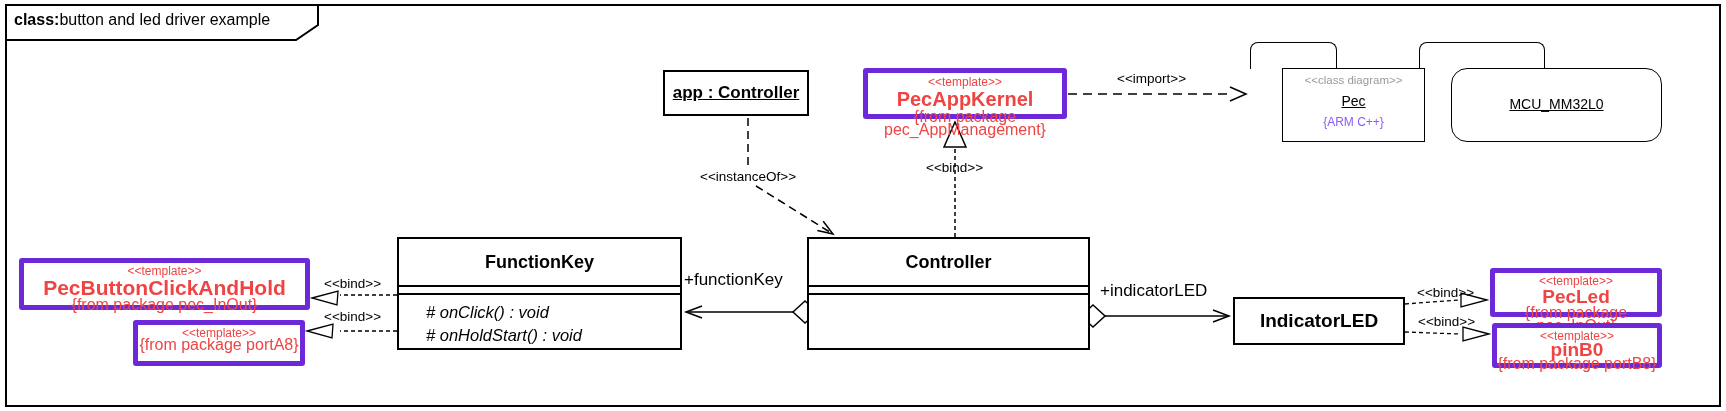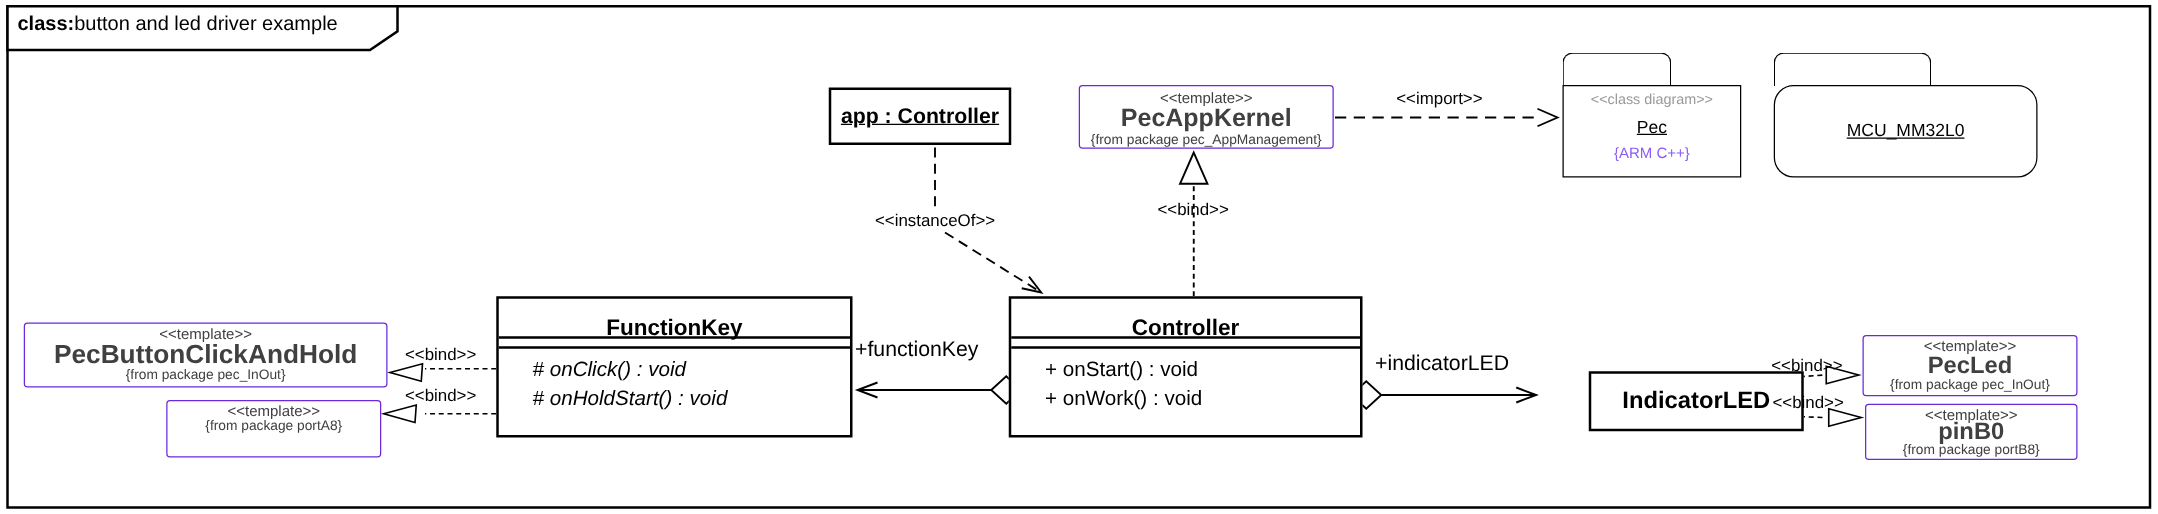--- a/index.html
+++ b/index.html
@@ -7,37 +7,37 @@
           font-family:"Liberation Sans", sans-serif;color:#000;}
   
   .frame-border{position:absolute;left:5px;top:4px;width:1712px;height:399px;border:2px solid #000;}
   .frame-title{position:absolute;left:14px;top:11px;font-size:16px;z-index:30;white-space:nowrap;}
   .frame-title .kw{font-weight:bold;}
   
   #wires{position:absolute;left:0;top:0;z-index:5;pointer-events:none;}
   
   .node{position:absolute;background:#fff;box-sizing:border-box;text-align:center;z-index:10;}
   .black-node{border:2px solid #000;}
-  .gray-node{border:1px solid #6d28d9;border-radius:3px;color:#404040;}
+  .gray-node{border:5px solid #6d28d9;border-radius:3px;color:#ef4444;}
   .gray-node .stereo{font-size:12px;line-height:13px;margin-top:3px;}
   .gray-node .tname{font-weight:bold;line-height:21px;}
-  .gray-node .origin{font-size:11px;line-height:13px;}
+  .gray-node .origin{font-size:16px;line-height:13px;}
   
   .obj-label{font-weight:bold;font-size:17px;text-decoration:underline;line-height:42px;}
   
   .classbox{display:flex;flex-direction:column;}
-  .classbox .title{height:30px;line-height:46px;font-weight:bold;font-size:18px;}
+  .classbox .title{height:46px;line-height:46px;font-weight:bold;font-size:18px;}
   .classbox .attrs{height:6px;border-top:2px solid #000;border-bottom:2px solid #000;}
   .classbox .ops{flex:1;text-align:left;padding:6px 0 0 27px;font-size:16.5px;line-height:23px;}
   .italic-ops .ops{font-style:italic;}
   
   .folder-tab{position:absolute;background:#fff;border:1.5px solid #000;border-bottom:none;
               border-radius:8px 8px 0 0;box-sizing:border-box;z-index:9;}
   .folder-body{position:absolute;background:#fff;border:1.5px solid #000;box-sizing:border-box;
-               text-align:center;z-index:10;}
+               text-align:center;z-index:10;margin-left:32px;}
   .folder-body .stereo{font-size:11.5px;color:#999;margin-top:5px;line-height:13px;}
   .folder-body .pname{font-size:14px;color:#000;margin-top:3px;line-height:22px;text-decoration:underline;}
   .folder-body .tag{font-size:12px;color:#8b5cf6;margin-top:4px;line-height:13px;}
   
   .edge-label{position:absolute;z-index:20;font-size:13.5px;white-space:nowrap;}
   .role-label{position:absolute;z-index:20;font-size:17px;white-space:nowrap;}
 </style>
 </head>
 <body>
 
@@ -109,27 +109,23 @@
     <div class="attrs"></div>
     <div class="ops">
       <div># onClick() : void</div>
       <div># onHoldStart() : void</div>
     </div>
   </div>
 
   <div class="node black-node classbox" style="left:807px;top:237px;width:283px;height:113px;">
     <div class="title">Controller</div>
     <div class="attrs"></div>
-    <div class="ops">
-      <div>+ onStart() : void</div>
-      <div>+ onWork() : void</div>
-    </div>
   </div>
 
-  <div class="node black-node" style="left:1233px;top:297px;width:172px;height:48px;margin-left:38px;">
+  <div class="node black-node" style="left:1233px;top:297px;width:172px;height:48px;">
     <div style="font-weight:bold;font-size:19px;line-height:44px;">IndicatorLED</div>
   </div>
 
   <div class="node gray-node" style="left:19px;top:258px;width:291px;height:52px;">
     <div class="stereo" style="margin-top:2px;">&lt;&lt;template&gt;&gt;</div>
     <div class="tname" style="font-size:21px;line-height:20px;">PecButtonClickAndHold</div>
     <div class="origin">{from package pec_InOut}</div>
   </div>
 
   <div class="node gray-node" style="left:133px;top:320px;width:172px;height:46px;">

